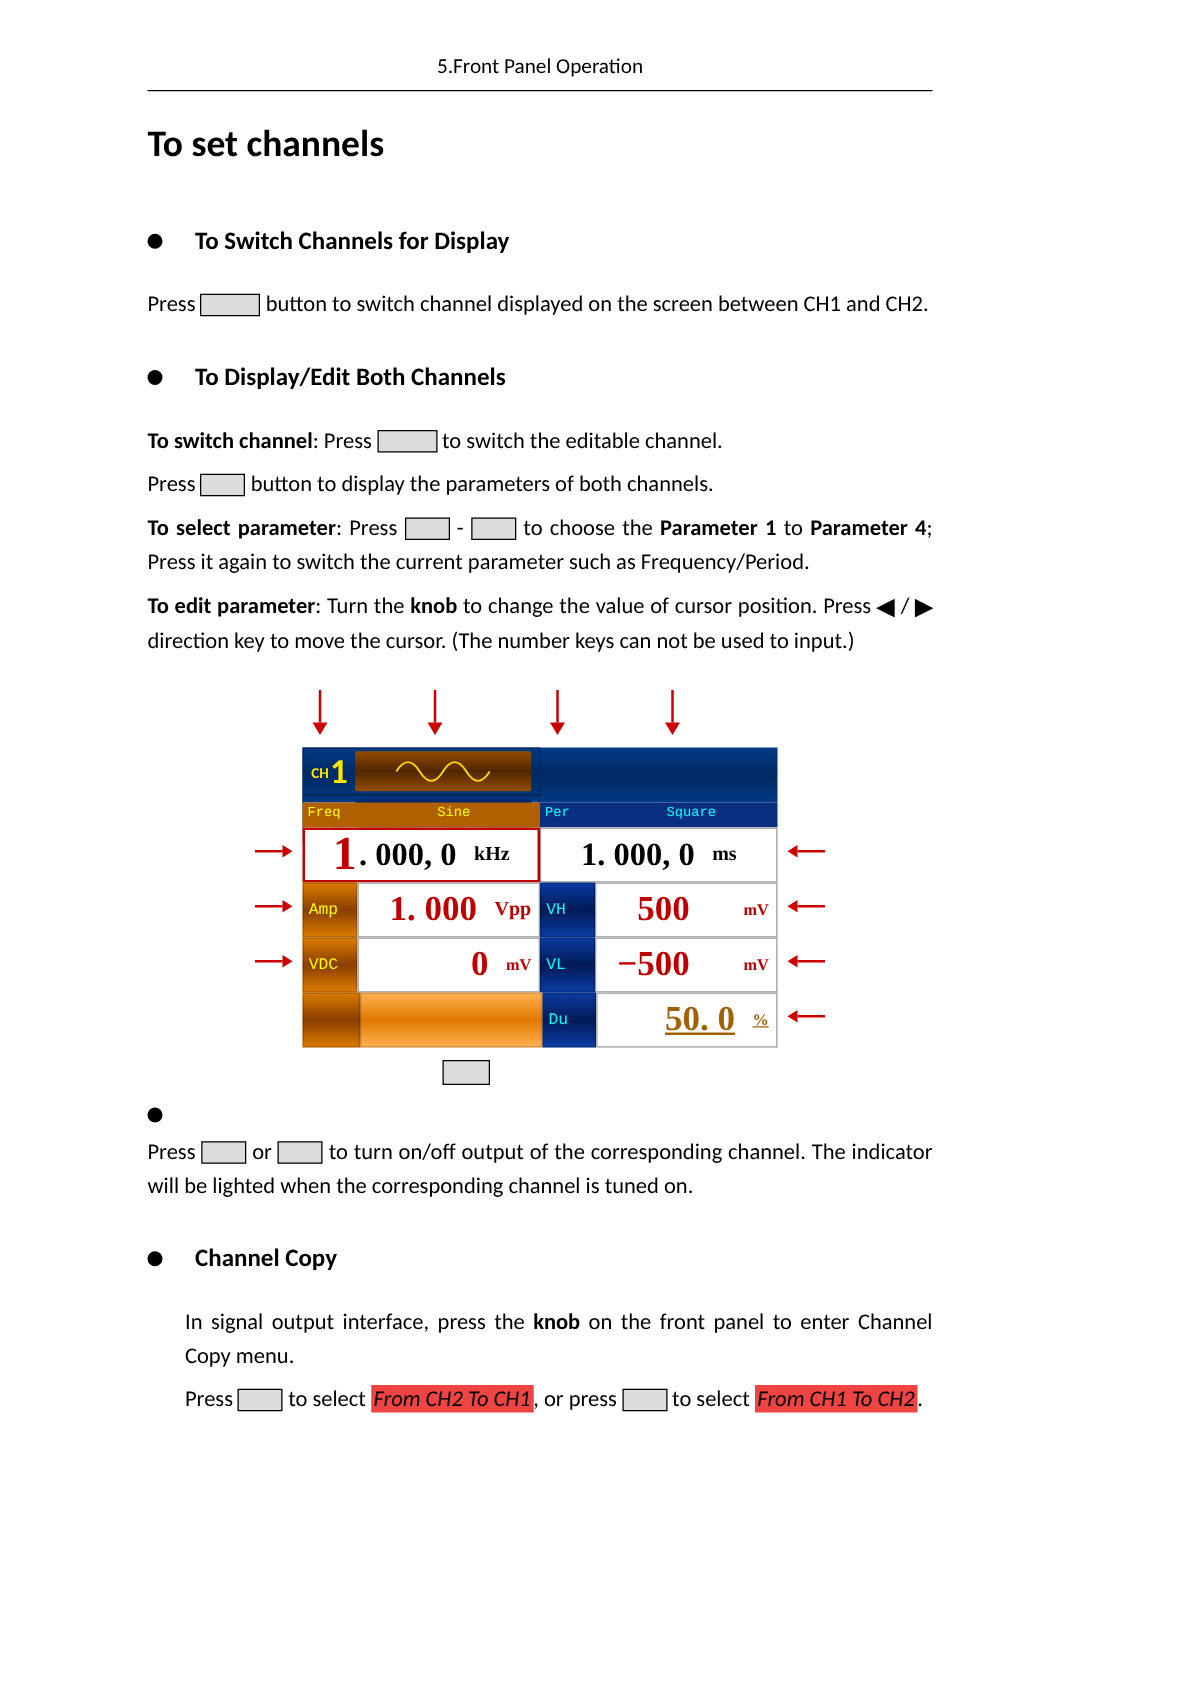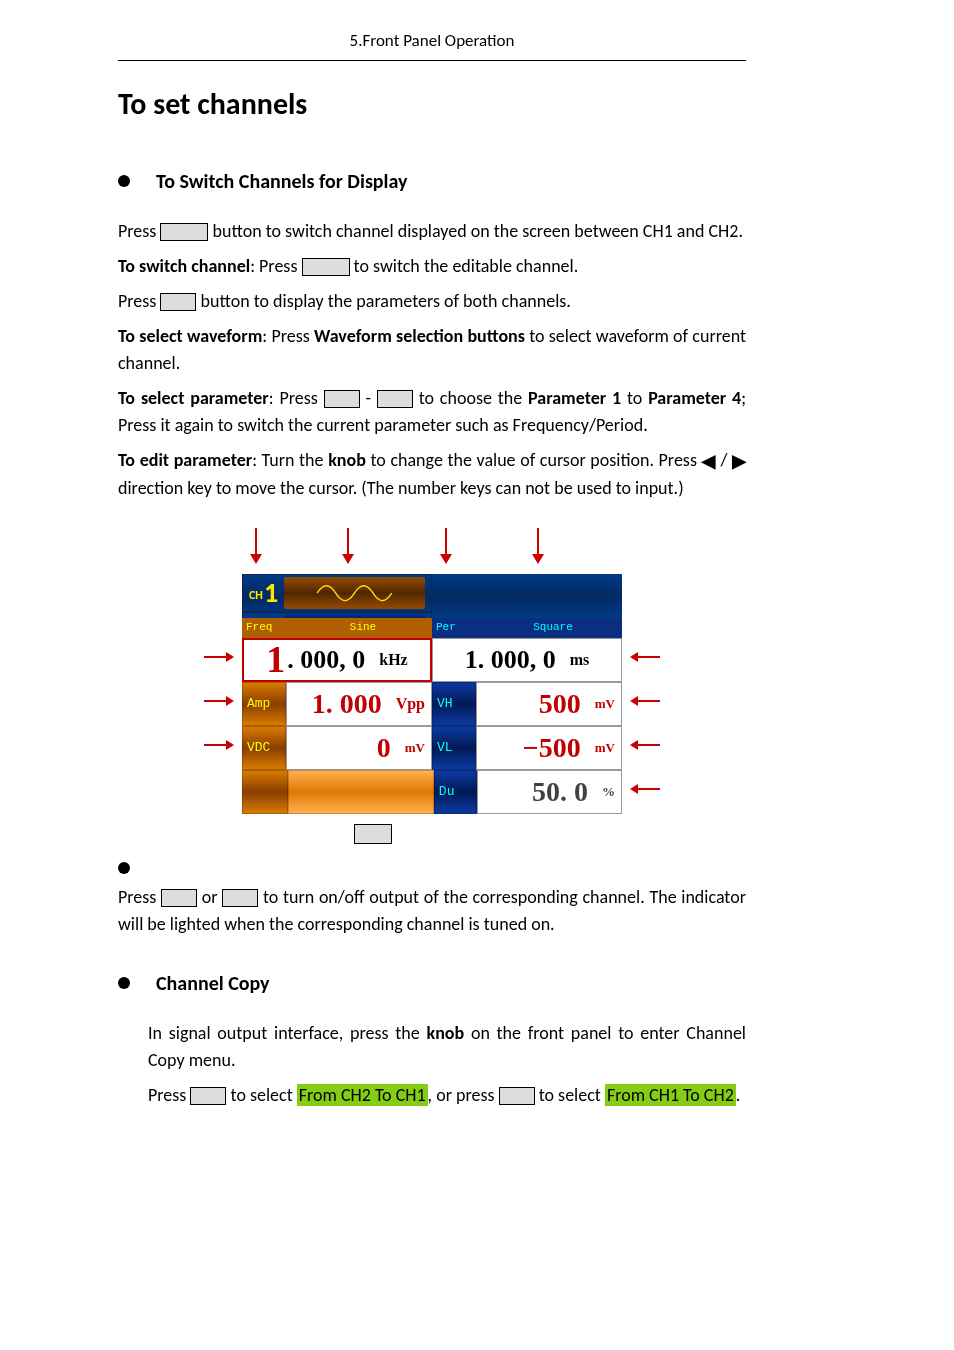--- a/index.html
+++ b/index.html
@@ -6,21 +6,21 @@
     margin: 0;
     font-family: Calibri, Arial, sans-serif;
     background: #fff;
     color: #000;
     font-size: 18px;
     line-height: 1.5;
   }
   .page {
     width: 864px;
     min-height: 1350px;
-    padding: 28px 118px 30px 118px;
+    padding: 40px 118px 30px 118px;
     box-sizing: border-box;
   }
   .breadcrumb-wrap {
     text-align: center;
     margin-bottom: 6px;
     font-size: 17px;
   }
   .breadcrumb-line {
     border-bottom: 1px solid #000;
     margin-bottom: 20px;
@@ -60,21 +60,21 @@
     vertical-align: middle;
     box-sizing: border-box;
   }
   .btn-wide { width: 48px; }
   .btn-med { width: 36px; }
   .btn-sm { width: 36px; }
   .arrow-icons {
     font-weight: bold;
     vertical-align: middle;
   }
-  .highlight-grey { background: #84cc16; padding: 0 2px; }
+  .highlight-grey { background: #ef4444; padding: 0 2px; font-style: italic; }
 
   
   .fig {
     width: 440px;
     margin: 26px auto 14px auto;
     position: relative;
   }
   .arrows-row, .arrows-row2 { position: relative; height: 46px; }
   .arrow-down {
     position: absolute;
@@ -174,23 +174,23 @@
     font-weight: bold;
     font-size: 28px;
     border: 1px solid #999;
   }
   .vcell .unit { font-size: 16px; font-weight: bold; margin-left: 14px; }
   .vcell .small-unit { font-size: 13px; vertical-align: baseline; }
   .freq-cell { color: #000; justify-content: center; font-size: 26px; }
   .freq-cell .red1 { color: #c00000; font-size: 38px; margin-right: 2px; line-height: 0.7; }
   .amp-val { color: #c00000; }
   .vdc-val { color: #c00000; justify-content: flex-end; }
-  .ch2-val { color: #c00000; }
+  .ch2-val { color: #c00000; gap: 29px; }
   .ch2-val.neg { color: #c00000; }
-  .du-val { color: #404040; }
+  .du-val { color: #a16207; text-decoration: underline; }
   .empty-orange {
     width: 146px;
     background: linear-gradient(180deg,#ffb050,#e07800,#ffb050);
     border: 1px solid rgba(0,0,0,0.2);
   }
   .empty-vlabel-orange {
     width: 44px;
     background: linear-gradient(180deg,#d87a00,#8a3e00,#d87a00);
     border: 1px solid rgba(0,0,0,0.2);
   }
@@ -224,28 +224,29 @@
   <h1>To set channels</h1>
 
   <div class="bulleted">
     <span class="bullet-dot"></span>
     <h2>To Switch Channels for Display</h2>
   </div>
   <p>
     <span>Press </span><span class="btn-placeholder btn-wide"></span><span> button to switch channel displayed on the screen between CH1 and CH2.</span>
   </p>
 
+  <div class="bulleted">
+    <span class="bullet-dot"></span>
+    <h2>To Display/Edit Both Channels</h2>
+  </div>
   <p>
     <b>To switch channel</b><span>: Press </span><span class="btn-placeholder btn-wide"></span><span> to switch the editable channel.</span>
   </p>
   <p>
     <span>Press </span><span class="btn-placeholder btn-med"></span><span> button to display the parameters of both channels.</span>
-  </p>
-  <p>
-    <b>To select waveform</b><span>: Press </span><b>Waveform selection buttons</b><span> to select waveform of current channel.</span>
   </p>
   <p>
     <b>To select parameter</b><span>: Press </span><span class="btn-placeholder btn-sm"></span><span> - </span><span class="btn-placeholder btn-sm"></span><span> to choose the </span><b>Parameter 1</b><span> to </span><b>Parameter 4</b><span>; Press it again to switch the current parameter such as Frequency/Period.</span>
   </p>
   <p>
     <b>To edit parameter</b><span>: Turn the </span><b>knob</b><span> to change the value of cursor position. Press </span><span class="arrow-icons">◀</span><span> / </span><span class="arrow-icons">▶</span><span> direction key to move the cursor. (The number keys can not be used to input.)</span>
   </p>
 
   <div class="fig">
 

